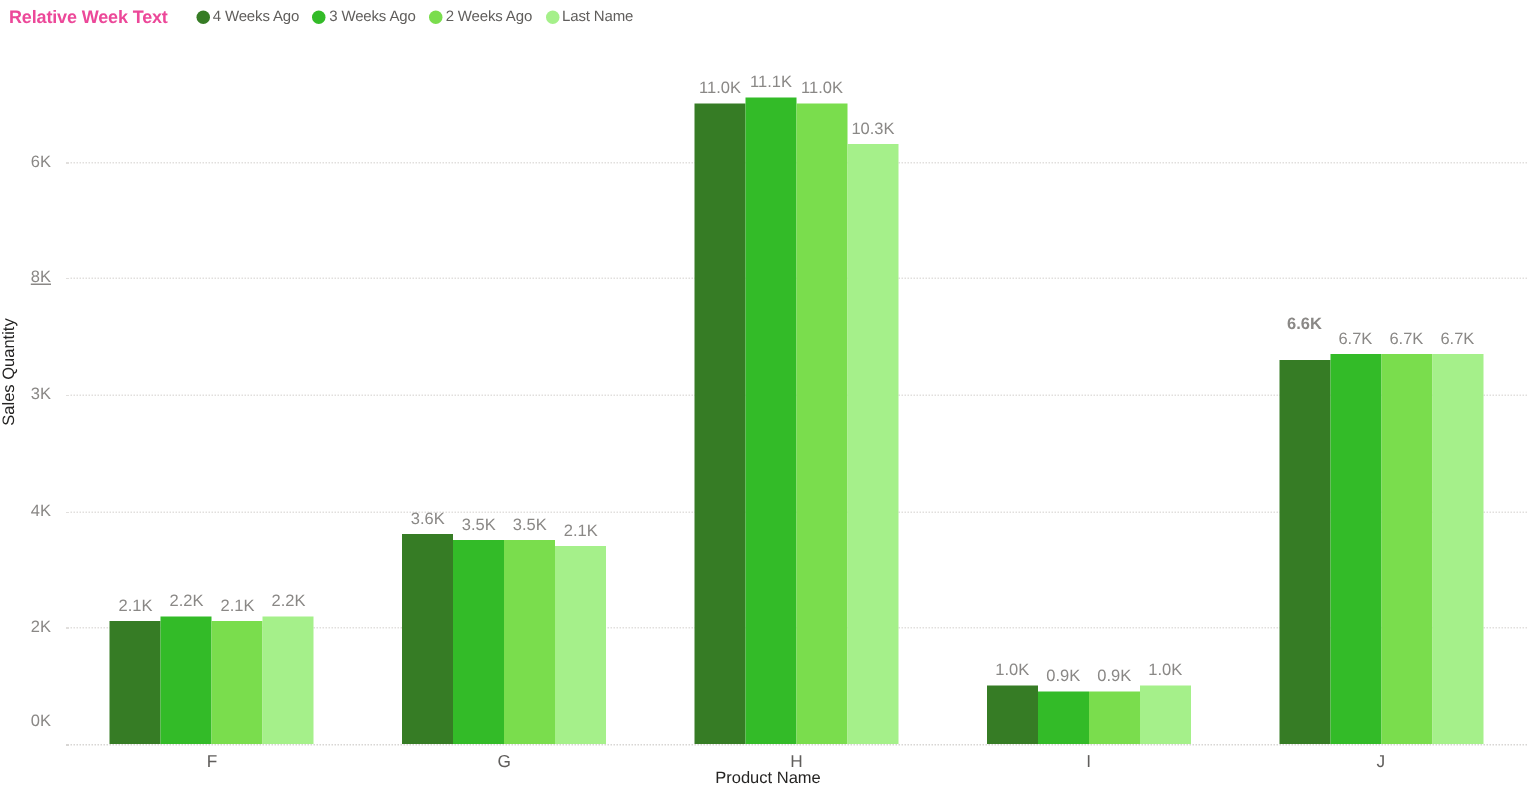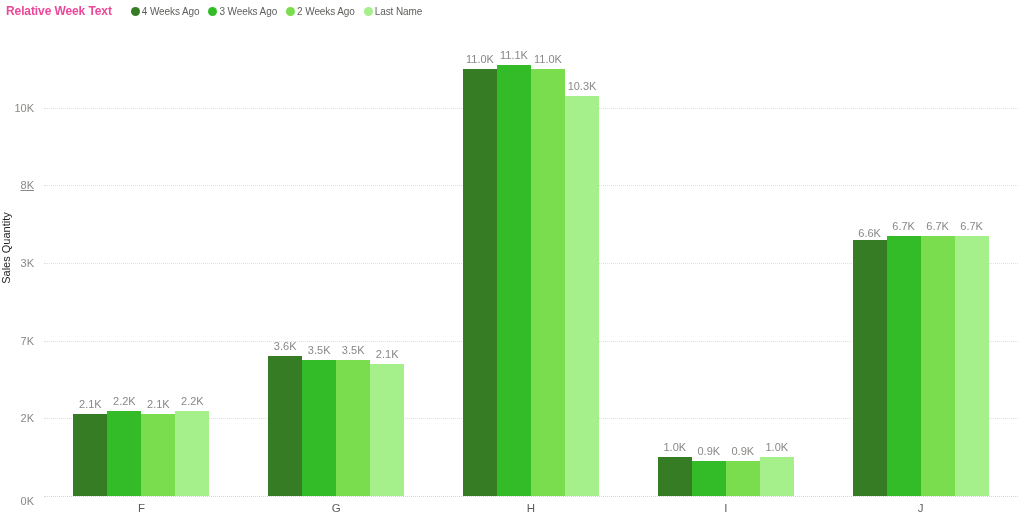--- a/index.html
+++ b/index.html
@@ -152,31 +152,31 @@
         <div class="legend-item">
           <span class="legend-dot" style="background: rgb(165, 240, 138);"></span>
           <span class="legend-label">Last Name</span>
         </div>
       </div>
   </div>
 
   <div id="plot-area">
     <div id="plot-inner">
         <div class="gridline axis-zero" style="top: 470px;"></div>
-        <div class="ytick" style="top: 475px; right: auto; left: -40px;">0K</div>
+        <div class="ytick" style="top: 455px; right: auto; left: -40px;">0K</div>
         <div class="gridline" style="top: 392.342px;"></div>
         <div class="ytick" style="top: 392.342px; right: auto; left: -40px;">2K</div>
         <div class="gridline" style="top: 314.685px;"></div>
-        <div class="ytick" style="top: 314.685px; right: auto; left: -40px;">7K</div>
+        <div class="ytick" style="top: 314.685px; right: auto; left: -40px;">4K</div>
         <div class="gridline" style="top: 237.027px;"></div>
         <div class="ytick" style="top: 237.027px; right: auto; left: -40px;">3K</div>
         <div class="gridline" style="top: 159.369px;"></div>
         <div class="ytick" style="top: 159.369px; right: auto; left: -40px; text-decoration: underline;">8K</div>
         <div class="gridline" style="top: 81.7117px;"></div>
-        <div class="ytick" style="top: 81.7117px; right: auto; left: -40px;">10K</div>
+        <div class="ytick" style="top: 81.7117px; right: auto; left: -40px;">6K</div>
         <div class="bar" title="4 Weeks Ago — F: 2.1K" style="left: 29.4px; width: 34px; height: 81.5405px; background: rgb(54, 124, 37);"></div>
         <div class="bar-label" style="left: 46.4px; top: 372.459px;">2.1K</div>
         <div class="bar" title="3 Weeks Ago — F: 2.2K" style="left: 63.4px; width: 34px; height: 85.4234px; background: rgb(51, 187, 40);"></div>
         <div class="bar-label" style="left: 80.4px; top: 368.577px;">2.2K</div>
         <div class="bar" title="2 Weeks Ago — F: 2.1K" style="left: 97.4px; width: 34px; height: 81.5405px; background: rgb(122, 221, 77);"></div>
         <div class="bar-label" style="left: 114.4px; top: 372.459px;">2.1K</div>
         <div class="bar" title="Last Week — F: 2.2K" style="left: 131.4px; width: 34px; height: 85.4234px; background: rgb(165, 240, 138);"></div>
         <div class="bar-label" style="left: 148.4px; top: 368.577px;">2.2K</div>
         <div class="xtick" style="left: 97.4px; top: 476px;">F</div>
         <div class="bar" title="4 Weeks Ago — G: 3.6K" style="left: 224.2px; width: 34px; height: 139.784px; background: rgb(54, 124, 37);"></div>
@@ -200,26 +200,27 @@
         <div class="bar" title="4 Weeks Ago — I: 1.0K" style="left: 613.8px; width: 34px; height: 38.8288px; background: rgb(54, 124, 37);"></div>
         <div class="bar-label" style="left: 630.8px; top: 415.171px;">1.0K</div>
         <div class="bar" title="3 Weeks Ago — I: 0.9K" style="left: 647.8px; width: 34px; height: 34.9459px; background: rgb(51, 187, 40);"></div>
         <div class="bar-label" style="left: 664.8px; top: 419.054px;">0.9K</div>
         <div class="bar" title="2 Weeks Ago — I: 0.9K" style="left: 681.8px; width: 34px; height: 34.9459px; background: rgb(122, 221, 77);"></div>
         <div class="bar-label" style="left: 698.8px; top: 419.054px;">0.9K</div>
         <div class="bar" title="Last Week — I: 1.0K" style="left: 715.8px; width: 34px; height: 38.8288px; background: rgb(165, 240, 138);"></div>
         <div class="bar-label" style="left: 732.8px; top: 415.171px;">1.0K</div>
         <div class="xtick" style="left: 681.8px; top: 476px;">I</div>
         <div class="bar" title="4 Weeks Ago — J: 6.6K" style="left: 808.6px; width: 34px; height: 256.27px; background: rgb(54, 124, 37);"></div>
-        <div class="bar-label" style="left: 825.6px; top: 201px;">6.6K</div>
+        <div class="bar-label" style="left: 825.6px; top: 184px; font-weight: bold;">6.6K</div>
         <div class="bar" title="3 Weeks Ago — J: 6.7K" style="left: 842.6px; width: 34px; height: 260.153px; background: rgb(51, 187, 40);"></div>
         <div class="bar-label" style="left: 859.6px; top: 193.847px;">6.7K</div>
         <div class="bar" title="2 Weeks Ago — J: 6.7K" style="left: 876.6px; width: 34px; height: 260.153px; background: rgb(122, 221, 77);"></div>
         <div class="bar-label" style="left: 893.6px; top: 193.847px;">6.7K</div>
         <div class="bar" title="Last Week — J: 6.7K" style="left: 910.6px; width: 34px; height: 260.153px; background: rgb(165, 240, 138);"></div>
         <div class="bar-label" style="left: 927.6px; top: 193.847px;">6.7K</div>
         <div class="xtick" style="left: 876.6px; top: 476px;">J</div>
       </div>
   </div>
 
   <div id="y-axis-title">Sales Quantity</div>
+  <div id="x-axis-title">Product Name</div>
 
 </div>
 
 </body></html>

